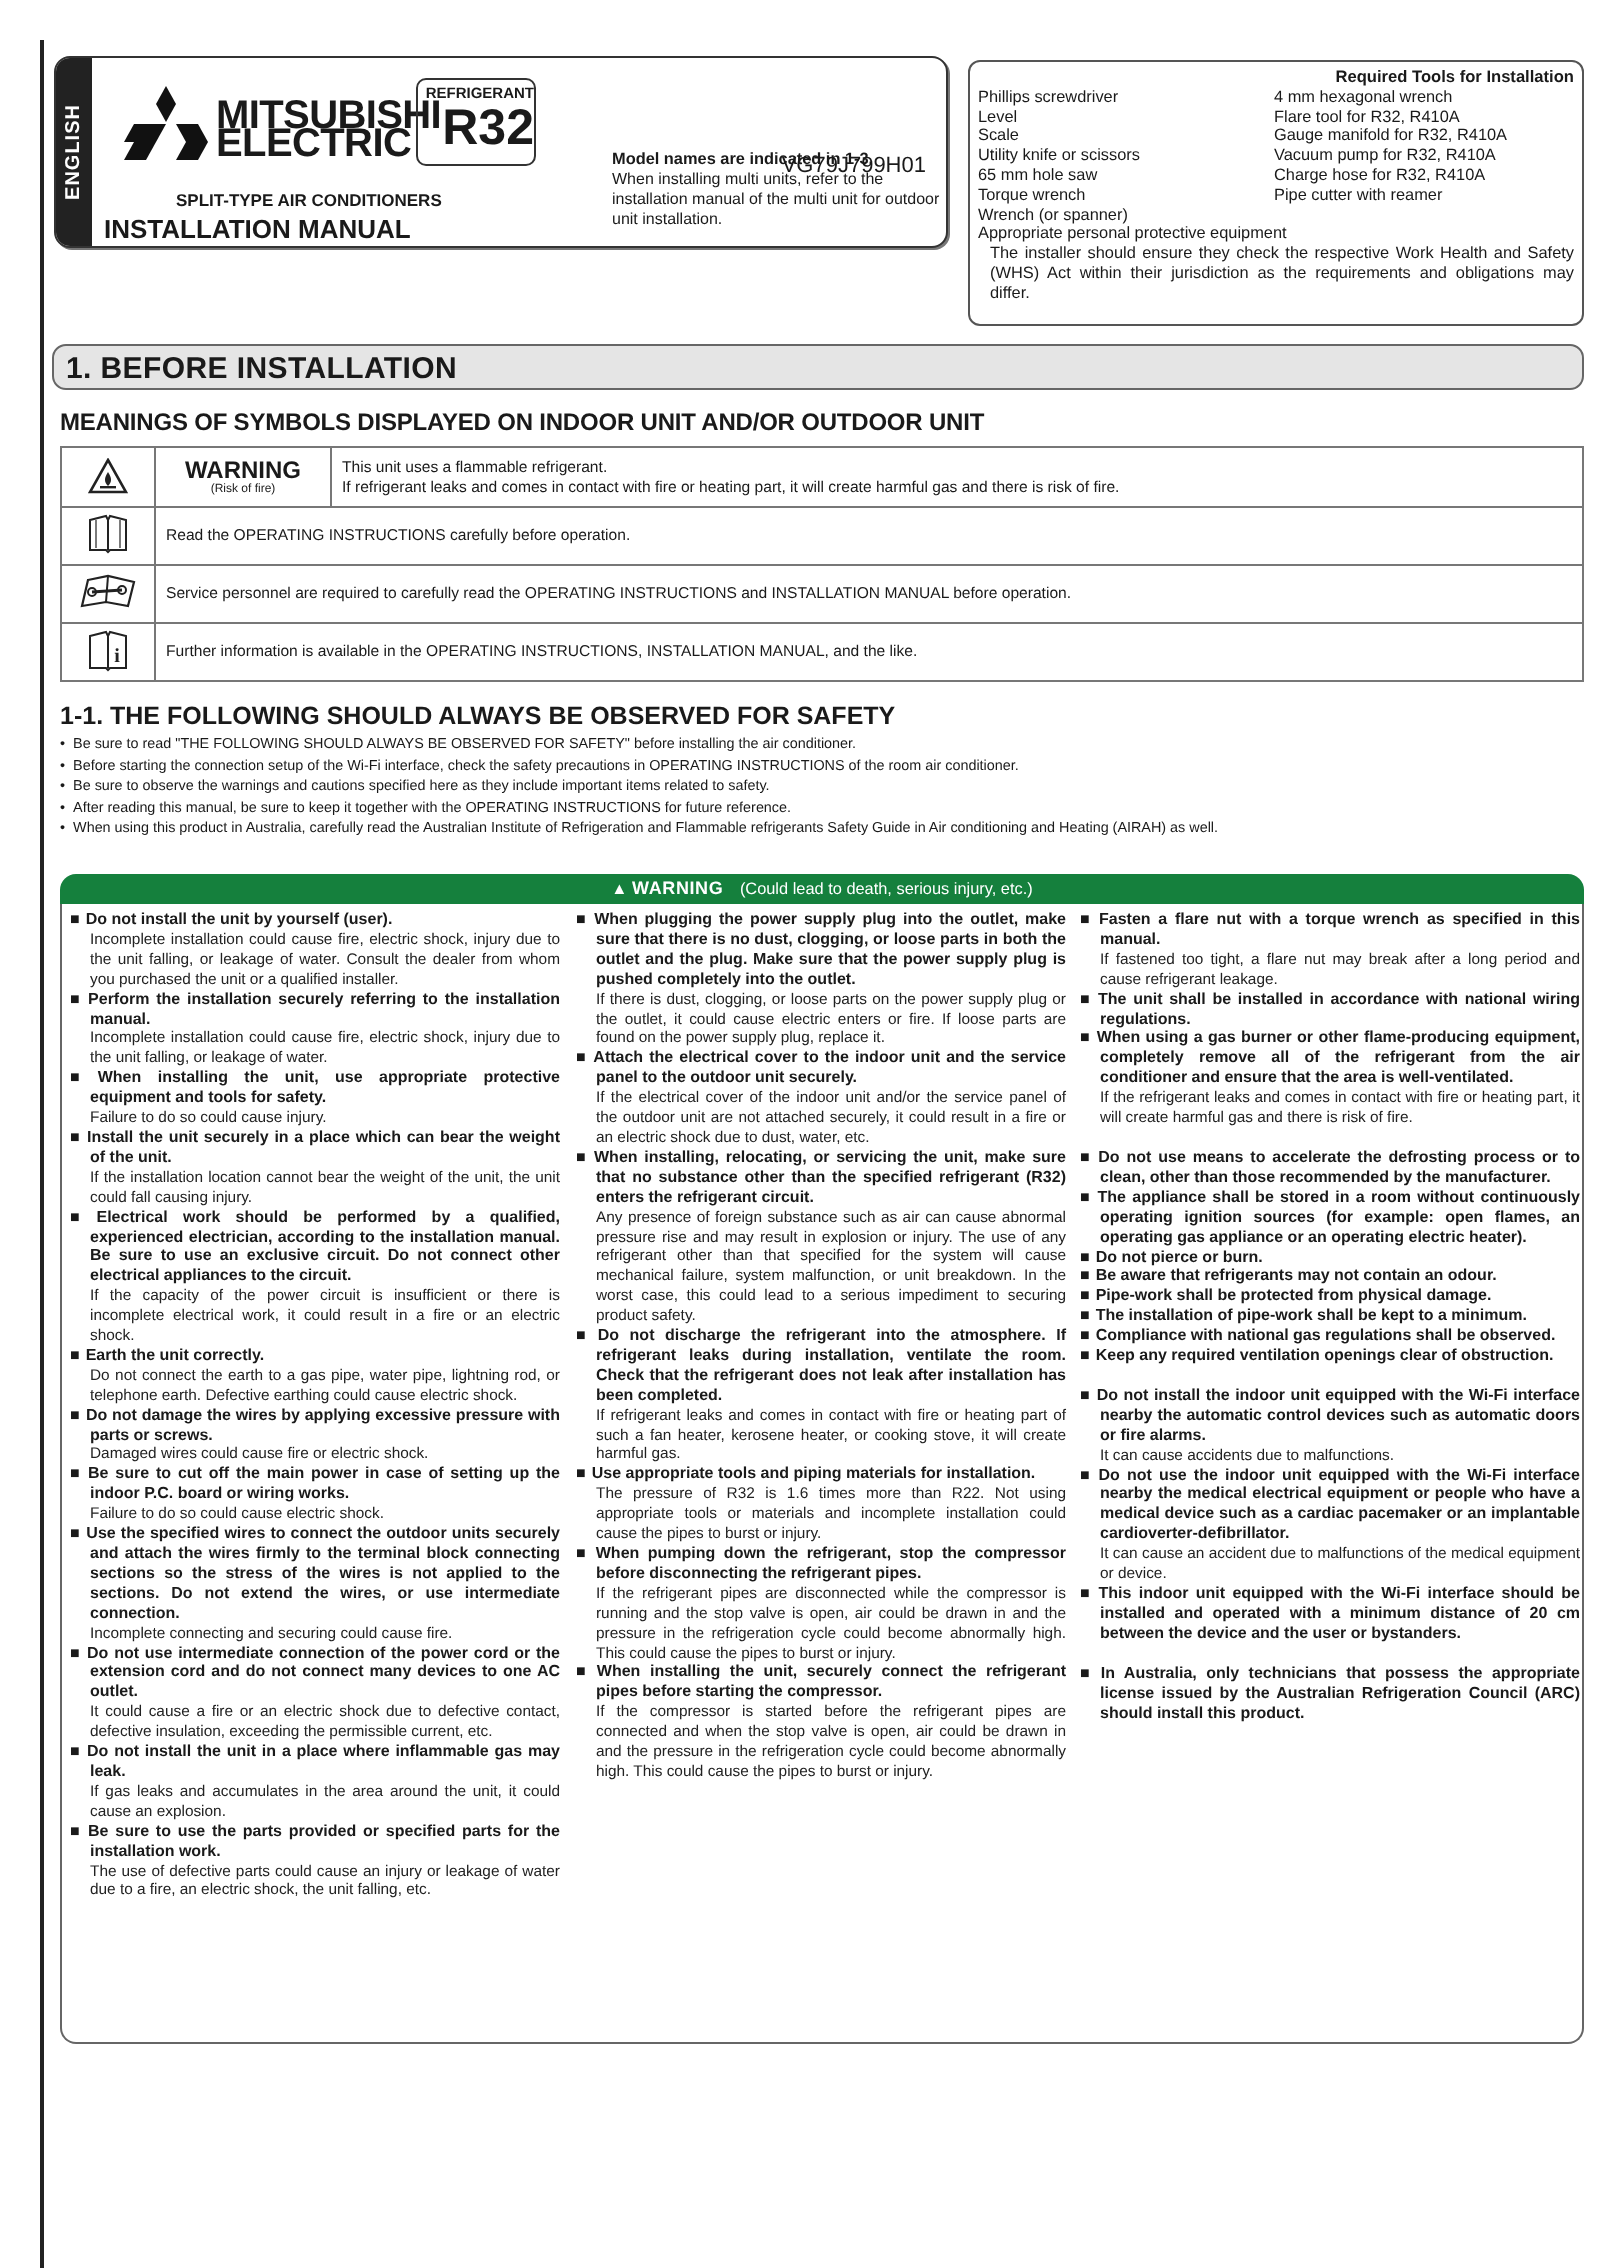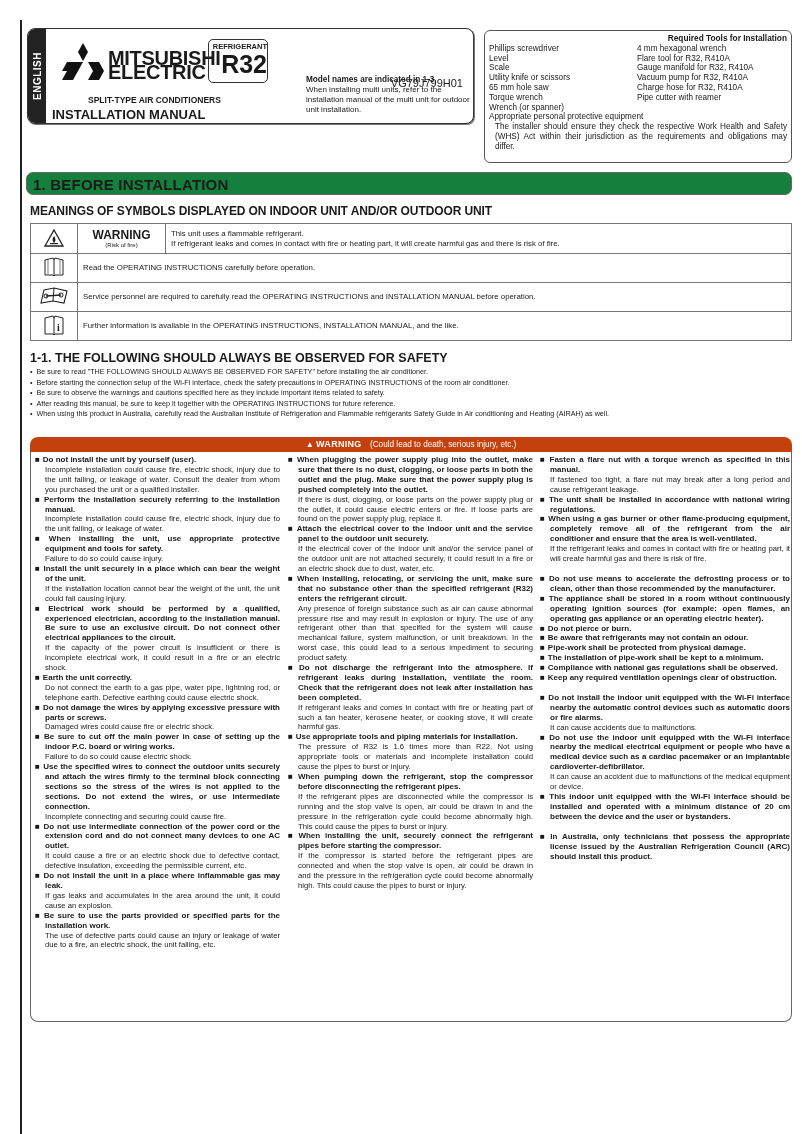--- a/index.html
+++ b/index.html
@@ -23,38 +23,38 @@
   .model-note { position: absolute; left: 278px; top: 46px; width: 165px; font-size: 8px; line-height: 10px; }
   .model-note b { display: block; font-size: 8.2px; }
 
   
   .tools-box { position: absolute; left: 484px; top: 30px; width: 308px; height: 133px; border: 1px solid #555; border-radius: 6px; padding: 3px 4px; font-size: 8.2px; line-height: 9.8px; }
   .tools-box h3 { text-align: right; font-size: 8.3px; font-weight: bold; }
   .tools-grid { display: grid; grid-template-columns: 148px 1fr; }
   .tools-ppe-note { padding-left: 6px; text-align: justify; }
 
   
-  .section-heading { position: absolute; left: 26px; top: 172px; width: 766px; height: 23px; background: #15803d; border: 1px solid #666; border-radius: 7px; font-size: 15px; font-weight: bold; padding: 3px 0 0 6px; letter-spacing: 0.2px; }
+  .section-heading { position: absolute; left: 26px; top: 172px; width: 766px; height: 23px; background: #e5e5e5; border: 1px solid #666; border-radius: 7px; font-size: 15px; font-weight: bold; padding: 3px 0 0 6px; letter-spacing: 0.2px; }
   .subhead { position: absolute; left: 30px; top: 204px; font-size: 12px; font-weight: bold; letter-spacing: -0.1px; }
 
   
   .symtable { position: absolute; left: 30px; top: 223px; width: 762px; border-collapse: collapse; font-size: 7.8px; }
   .symtable td { border: 1px solid #777; vertical-align: middle; }
   .symtable .icon-cell { width: 47px; text-align: center; }
   .symtable .warn-cell { width: 88px; text-align: center; }
   .warn-title { font-size: 12px; font-weight: bold; display: block; line-height: 13px; }
   .warn-sub { font-size: 6px; display: block; }
   .symtable .txt { padding-left: 5px; line-height: 10px; }
 
   
   .safety-head { position: absolute; left: 30px; top: 351px; font-size: 12.5px; font-weight: bold; }
   .bullets { position: absolute; left: 30px; top: 367px; width: 768px; font-size: 7.2px; line-height: 10.5px; list-style: none; }
   .bullets li::before { content: "•"; margin-right: 4px; }
 
-  .warning-bar { position: absolute; left: 30px; top: 437px; width: 762px; height: 15px; background: #c2410c; border-radius: 8px 8px 0 0; color: #fff; text-align: center; font-size: 8.2px; padding-top: 2px; }
+  .warning-bar { position: absolute; left: 30px; top: 437px; width: 762px; height: 15px; background: #15803d; border-radius: 8px 8px 0 0; color: #fff; text-align: center; font-size: 8.2px; padding-top: 2px; }
   .warning-bar .w { font-weight: 900; font-size: 9px; letter-spacing: 0.3px; margin-right: 6px; }
 
   .warn-body { position: absolute; left: 30px; top: 452px; width: 762px; height: 570px; border: 1px solid #666; border-top: none; border-radius: 0 0 8px 8px; }
 
   .col { position: absolute; top: 455px; font-size: 7.7px; line-height: 9.9px; }
   .col1 { left: 35px; width: 245px; }
   .col2 { left: 288px; width: 245px; }
   .col3 { left: 540px; width: 250px; }
   .item { margin-bottom: 0; }
   .item-h { font-weight: bold; font-size: 8px; line-height: 9.9px; padding-left: 10px; text-indent: -10px; text-align: justify; }

